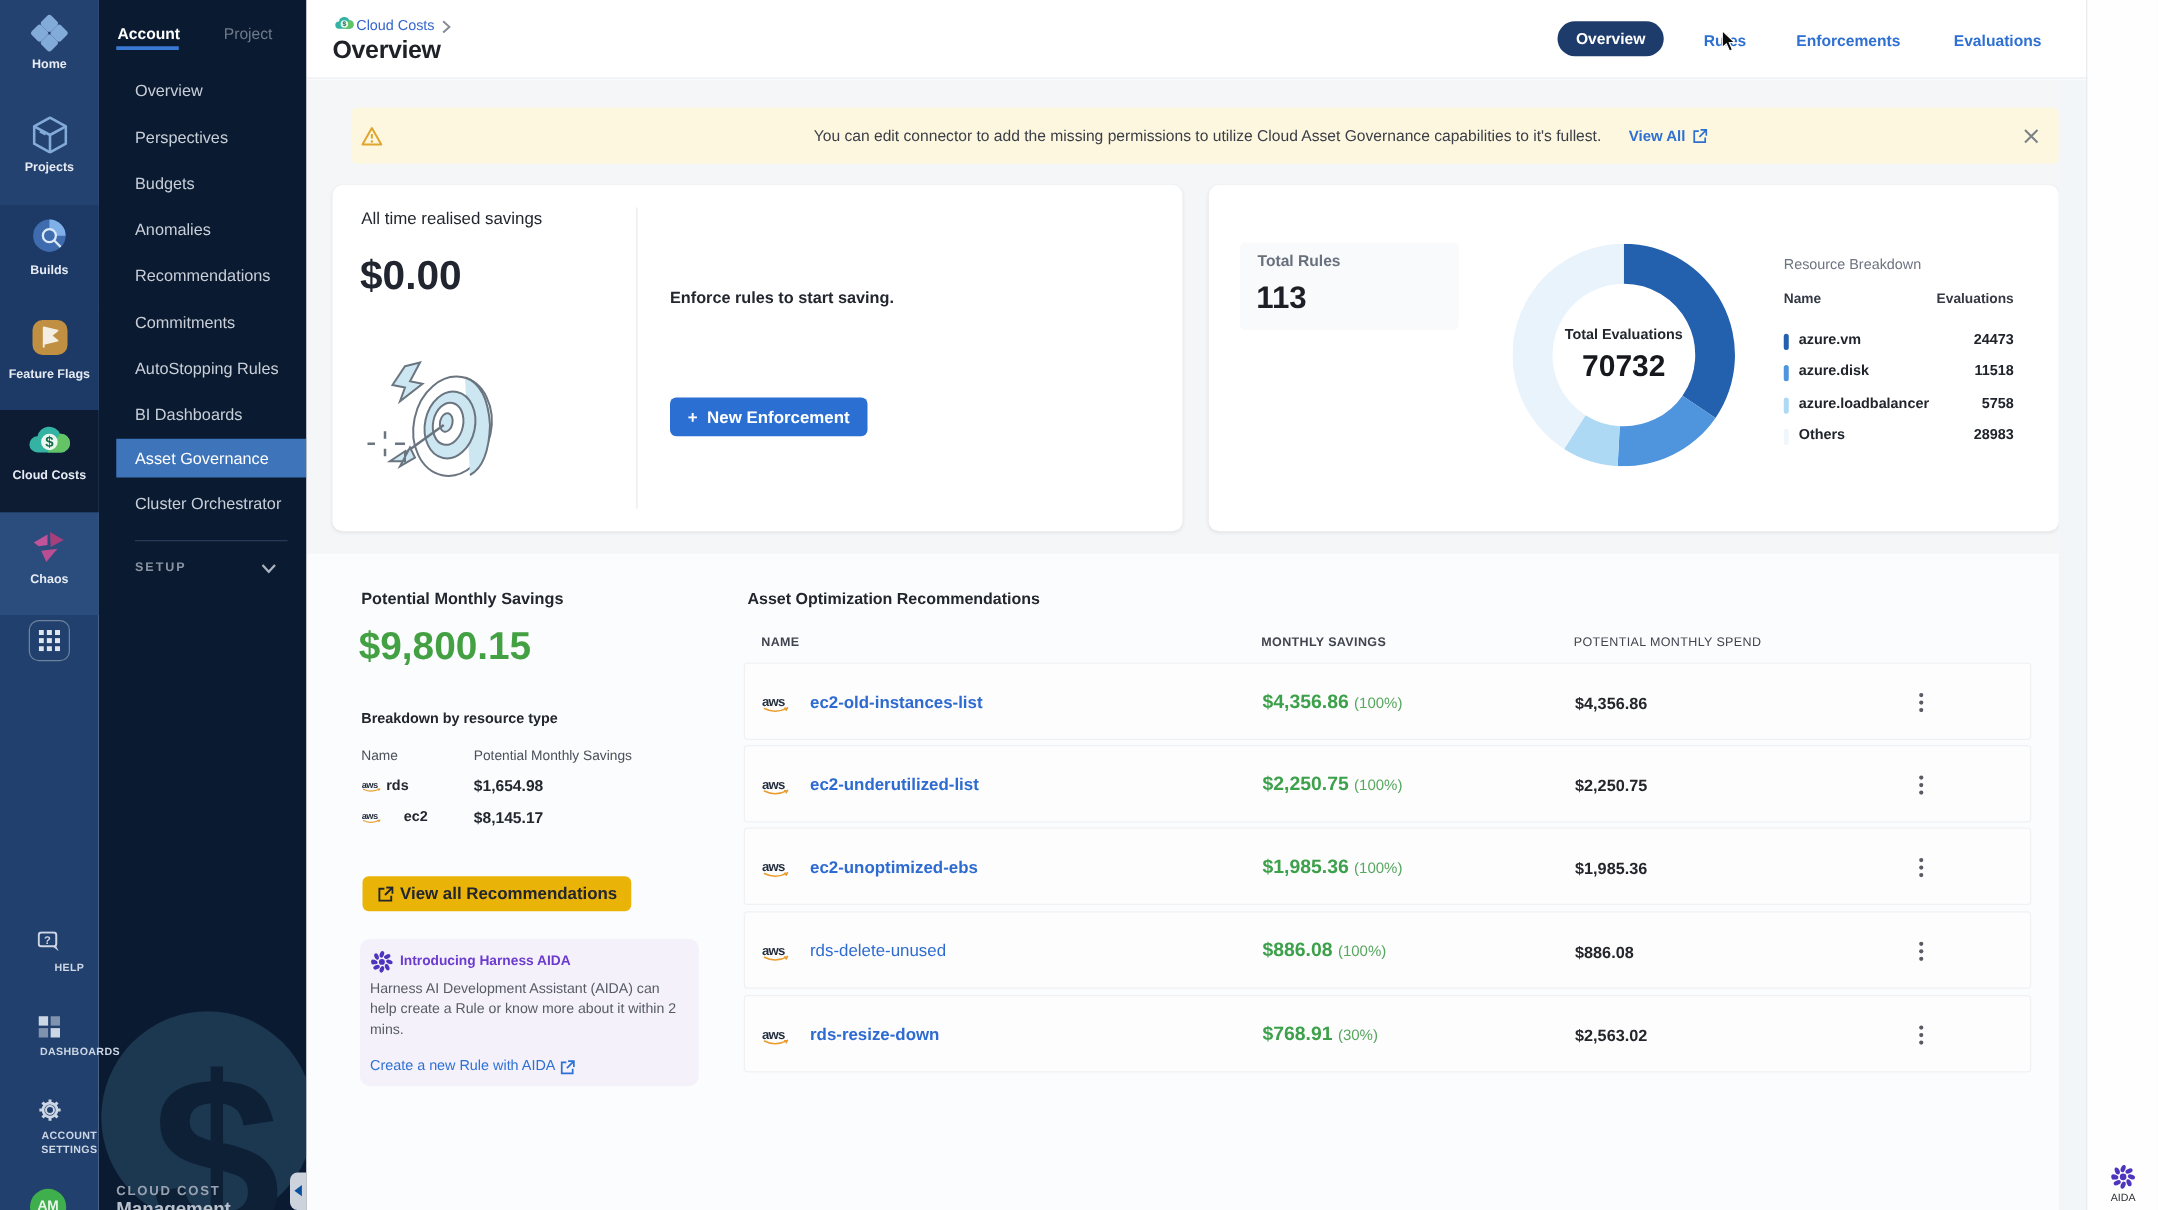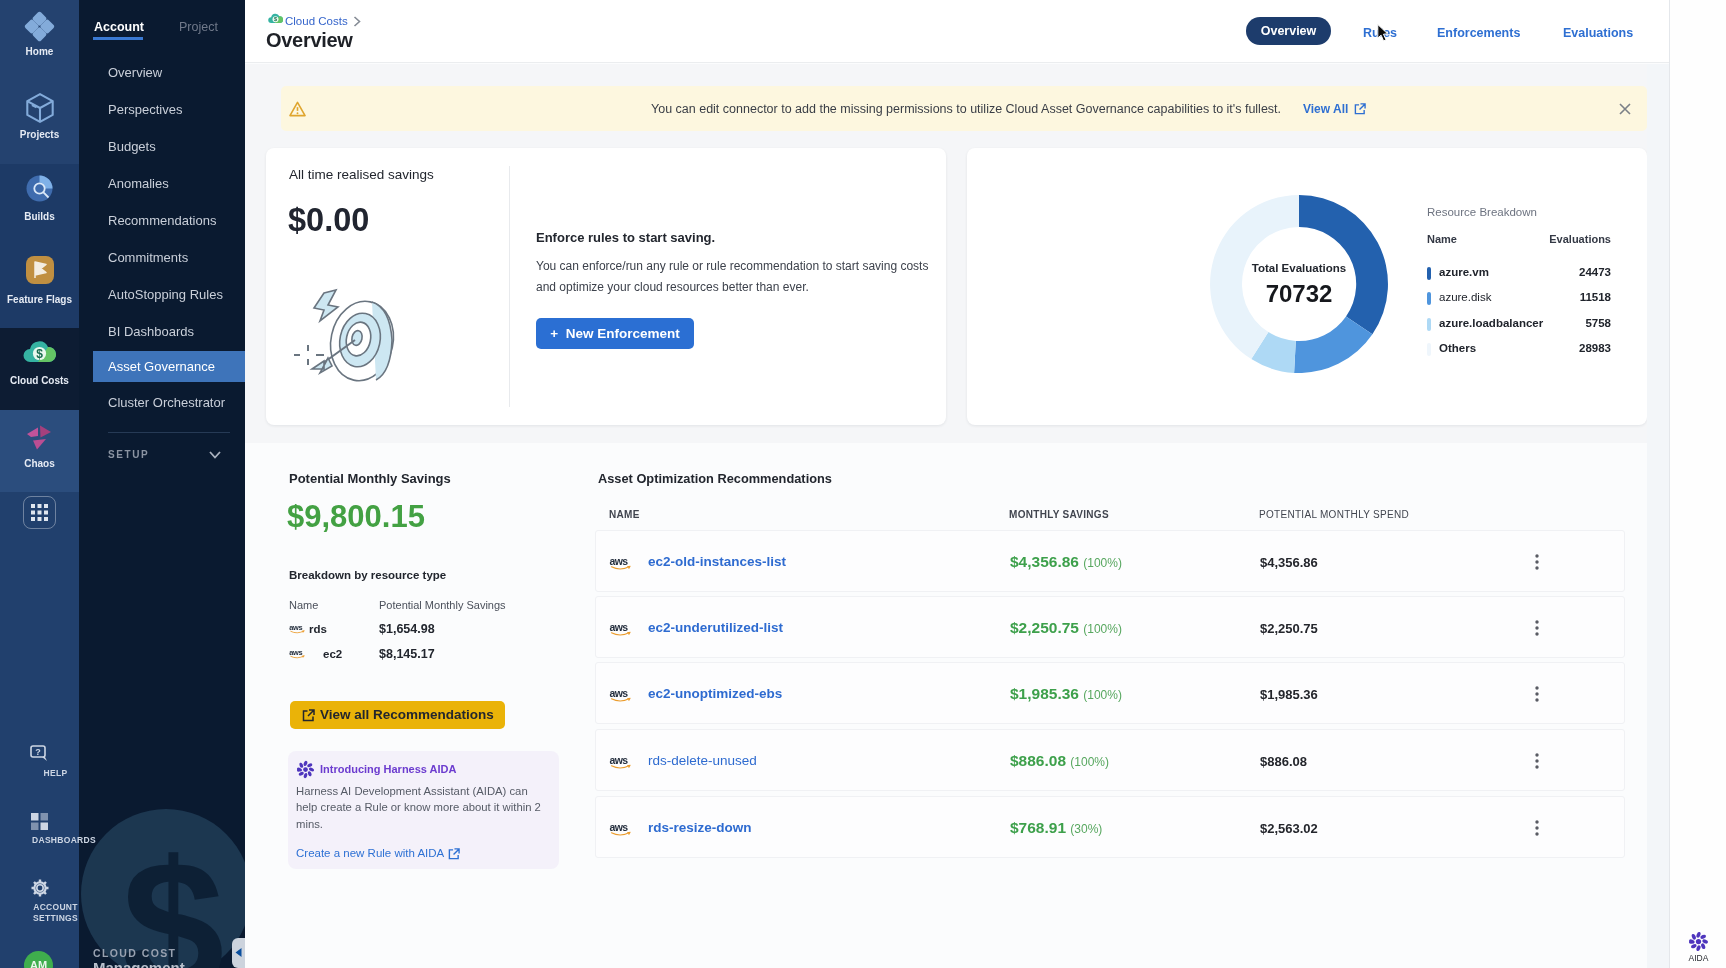--- a/index.html
+++ b/index.html
@@ -205,58 +205,61 @@
       <svg class="abs" style="left:1337px;top:16px;" width="14" height="14" viewBox="0 0 14 14">
           <path d="M2 2 L12 12 M12 2 L2 12" stroke="#7b8087" stroke-width="1.6"></path>
         </svg>
     </div>
 
     <div class="card" style="left:21px;top:84px;width:680px;height:277px;">
       <div class="abs" style="left:23px;top:19px;font-size:13.5px;font-weight:normal;color:#22262e;">All time realised savings</div>
       <div class="abs" style="left:22px;top:54px;font-size:32.5px;font-weight:bold;color:#212530;">$0.00</div>
       <div class="abs" style="left:243px;top:18px;width:1px;height:241px;background:#e8eaed;"></div>
       <div class="abs" style="left:270px;top:82px;font-size:13px;font-weight:bold;color:#22262e;">Enforce rules to start saving.</div>
-      <div class="abs" style="left:270px;top:108px;font-size:12px;color:#3d424c;line-height:21px;width:580px;">You can enforce/run any rule or rule recommendation to start saving costs<br>and optimize your cloud resources better than ever.</div>
       <div class="abs" style="left:270px;top:170px;width:158px;height:31px;background:#2b6fd3;border-radius:5px;color:#fff;font-size:13.5px;font-weight:bold;text-align:center;line-height:31px;">+&nbsp; New Enforcement</div>
       <svg class="abs" style="left:28px;top:135px;" width="112" height="112" viewBox="0 0 112 112">
         <g stroke="#6a7580" stroke-width="1.6" fill="none">
           <path d="M30 10 L42 7 L34 22 L44 24 L26 38 L30 27 L20 25 Z" fill="#cde7f2"></path>
           <ellipse cx="68" cy="58" rx="31" ry="40" fill="#ffffff" transform="rotate(12 68 58)"></ellipse>
           <path d="M78 19 q18 6 20 38 q-1 32 -16 40" stroke-width="1.6" fill="#cde7f2"></path>
           <ellipse cx="66" cy="57" rx="20" ry="27" fill="#cde7f2" transform="rotate(12 66 57)"></ellipse>
           <ellipse cx="64.5" cy="56" rx="12" ry="17" fill="#ffffff" transform="rotate(12 64.5 56)"></ellipse>
           <ellipse cx="63" cy="55" rx="5" ry="7.5" fill="#cde7f2" transform="rotate(12 63 55)"></ellipse>
           <path d="M61 57 L25 83" stroke-width="2"></path>
           <path d="M30 78 L18 86 L30 86 Z M34 75 L26 90 L38 83 Z" fill="#cde7f2"></path>
         </g>
         <g stroke="#6a7580" stroke-width="2">
           <path d="M14 62 L14 68 M14 76 L14 82 M-2 72 L6 72 M22 72 L30 72"></path>
         </g>
       </svg>
     </div>
 
     <div class="card" style="left:722px;top:84px;width:680px;height:277px;">
+      <div class="abs" style="left:25px;top:46px;width:175px;height:70px;background:#f9fafb;border-radius:4px;">
+        <div class="abs" style="left:14px;top:8px;font-size:12.5px;font-weight:bold;color:#686f7d;">Total Rules</div>
+        <div class="abs" style="left:13px;top:30px;font-size:25px;font-weight:bold;color:#1c1f26;">113</div>
+      </div>
       <svg class="abs" style="left:243px;top:47px;" width="178" height="178" viewBox="0 0 178 178">
         <g transform="translate(89,89)">
           <path d="M0 -89 A89 89 0 0 1 73.4 50.3 L47 32.5 A57 57 0 0 0 0 -57 Z" fill="#2361ae"></path>
           <path d="M73.4 50.3 A89 89 0 0 1 -4.9 88.9 L-3.2 56.9 A57 57 0 0 0 47 32.5 Z" fill="#4f95dd"></path>
           <path d="M-4.9 88.9 A89 89 0 0 1 -47.7 75.1 L-30.6 48.1 A57 57 0 0 0 -3.2 56.9 Z" fill="#aed9f5"></path>
           <path d="M-47.7 75.1 A89 89 0 0 1 0 -89 L0 -57 A57 57 0 0 0 -30.6 48.1 Z" fill="#e8f3fb"></path>
         </g>
       </svg>
       <div class="abs" style="left:243px;top:114px;width:178px;text-align:center;font-size:11.5px;font-weight:bold;color:#22262e;">Total Evaluations</div>
       <div class="abs" style="left:243px;top:132px;width:178px;text-align:center;font-size:24px;font-weight:bold;color:#16181d;">70732</div>
       <div class="abs" style="left:460px;top:58px;font-size:11.5px;color:#6d7380;">Resource Breakdown</div>
       <div class="abs" style="left:460px;top:85px;font-size:11px;font-weight:bold;color:#343945;">Name</div>
       <div class="abs" style="left:460px;top:85px;width:184px;text-align:right;font-size:11px;font-weight:bold;color:#343945;">Evaluations</div>
       <div class="abs" style="left:460px;top:119px;width:4px;height:13px;border-radius:2px;background:#2361ae;"></div>
       <div class="abs" style="left:472px;top:118px;font-size:11.5px;font-weight:bold;color:#20242c;">azure.vm</div>
       <div class="abs" style="left:460px;top:118px;width:184px;text-align:right;font-size:11.5px;font-weight:bold;color:#20242c;">24473</div>
       <div class="abs" style="left:460px;top:144px;width:4px;height:13px;border-radius:2px;background:#4f95dd;"></div>
-      <div class="abs" style="left:472px;top:143px;font-size:11.5px;font-weight:normal;color:#20242c;">azure.disk</div>
+      <div class="abs" style="left:472px;top:143px;font-size:11.5px;font-weight:bold;color:#20242c;">azure.disk</div>
       <div class="abs" style="left:460px;top:143px;width:184px;text-align:right;font-size:11.5px;font-weight:bold;color:#20242c;">11518</div>
       <div class="abs" style="left:460px;top:170px;width:4px;height:13px;border-radius:2px;background:#aed9f5;"></div>
       <div class="abs" style="left:472px;top:169px;font-size:11.5px;font-weight:bold;color:#20242c;">azure.loadbalancer</div>
       <div class="abs" style="left:460px;top:169px;width:184px;text-align:right;font-size:11.5px;font-weight:bold;color:#20242c;">5758</div>
       <div class="abs" style="left:460px;top:195px;width:4px;height:13px;border-radius:2px;background:#eff6fc;"></div>
       <div class="abs" style="left:472px;top:194px;font-size:11.5px;font-weight:bold;color:#20242c;">Others</div>
       <div class="abs" style="left:460px;top:194px;width:184px;text-align:right;font-size:11.5px;font-weight:bold;color:#20242c;">28983</div>
     </div>
   </div>
 

